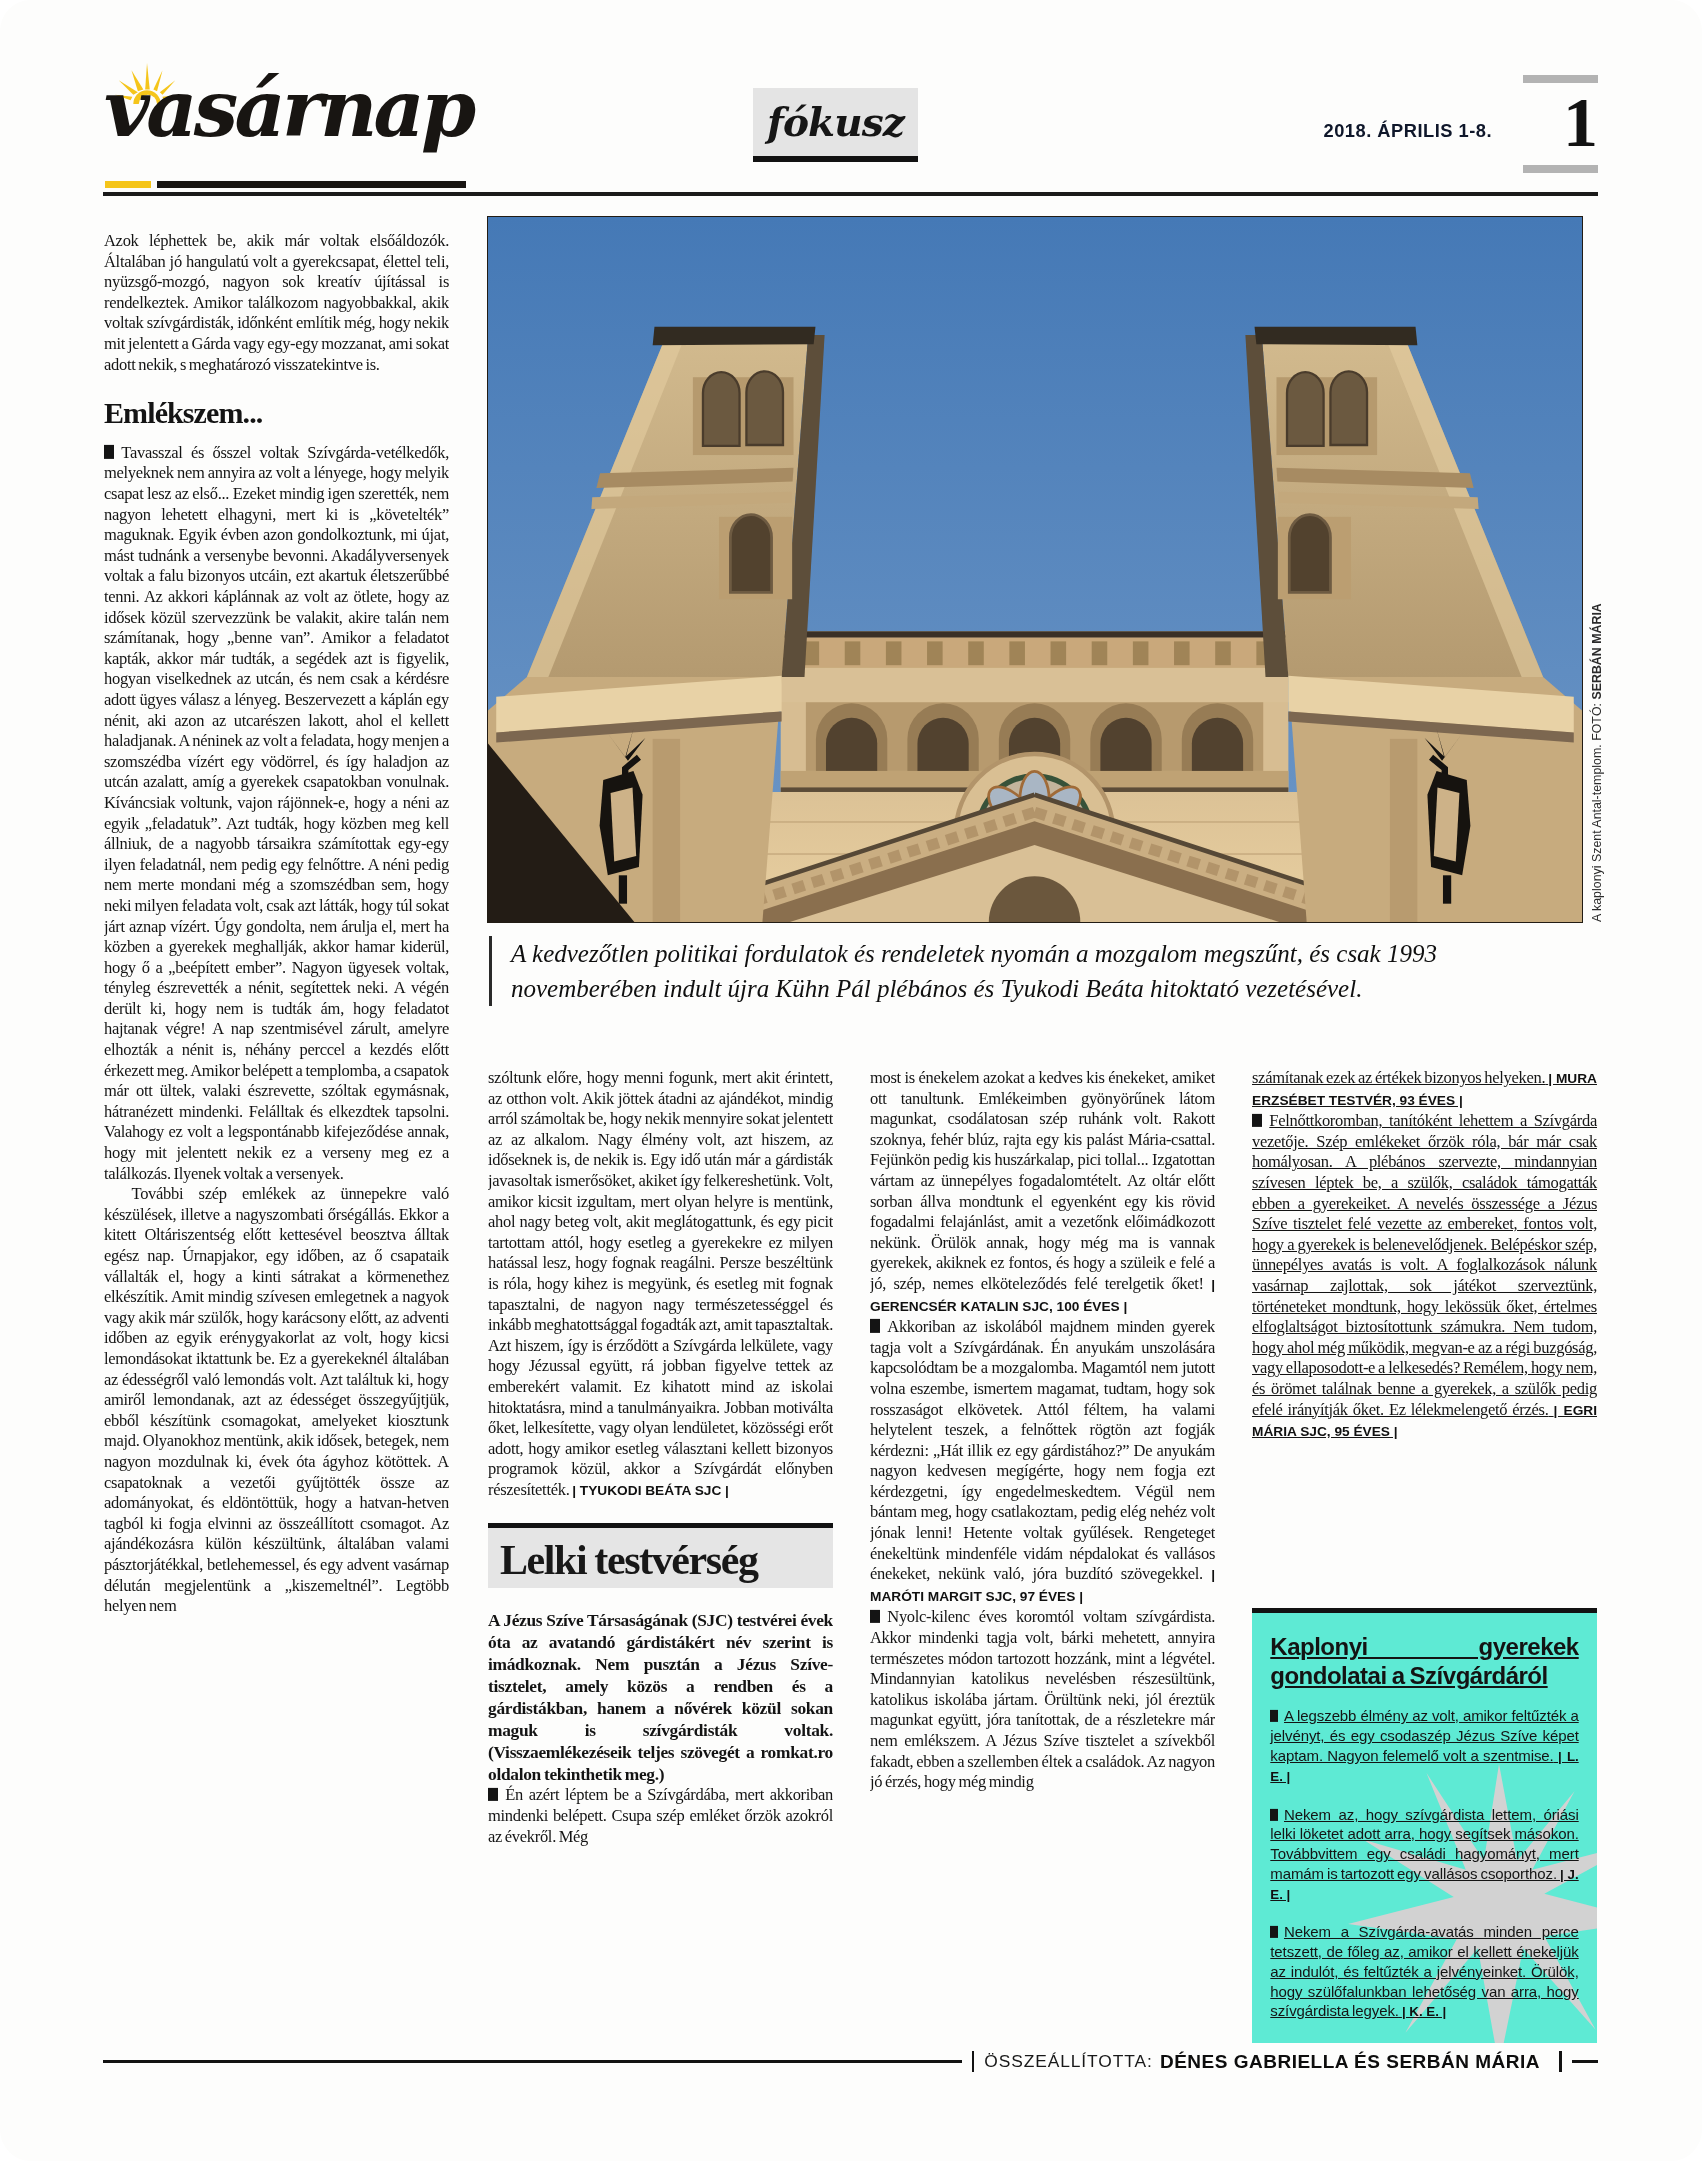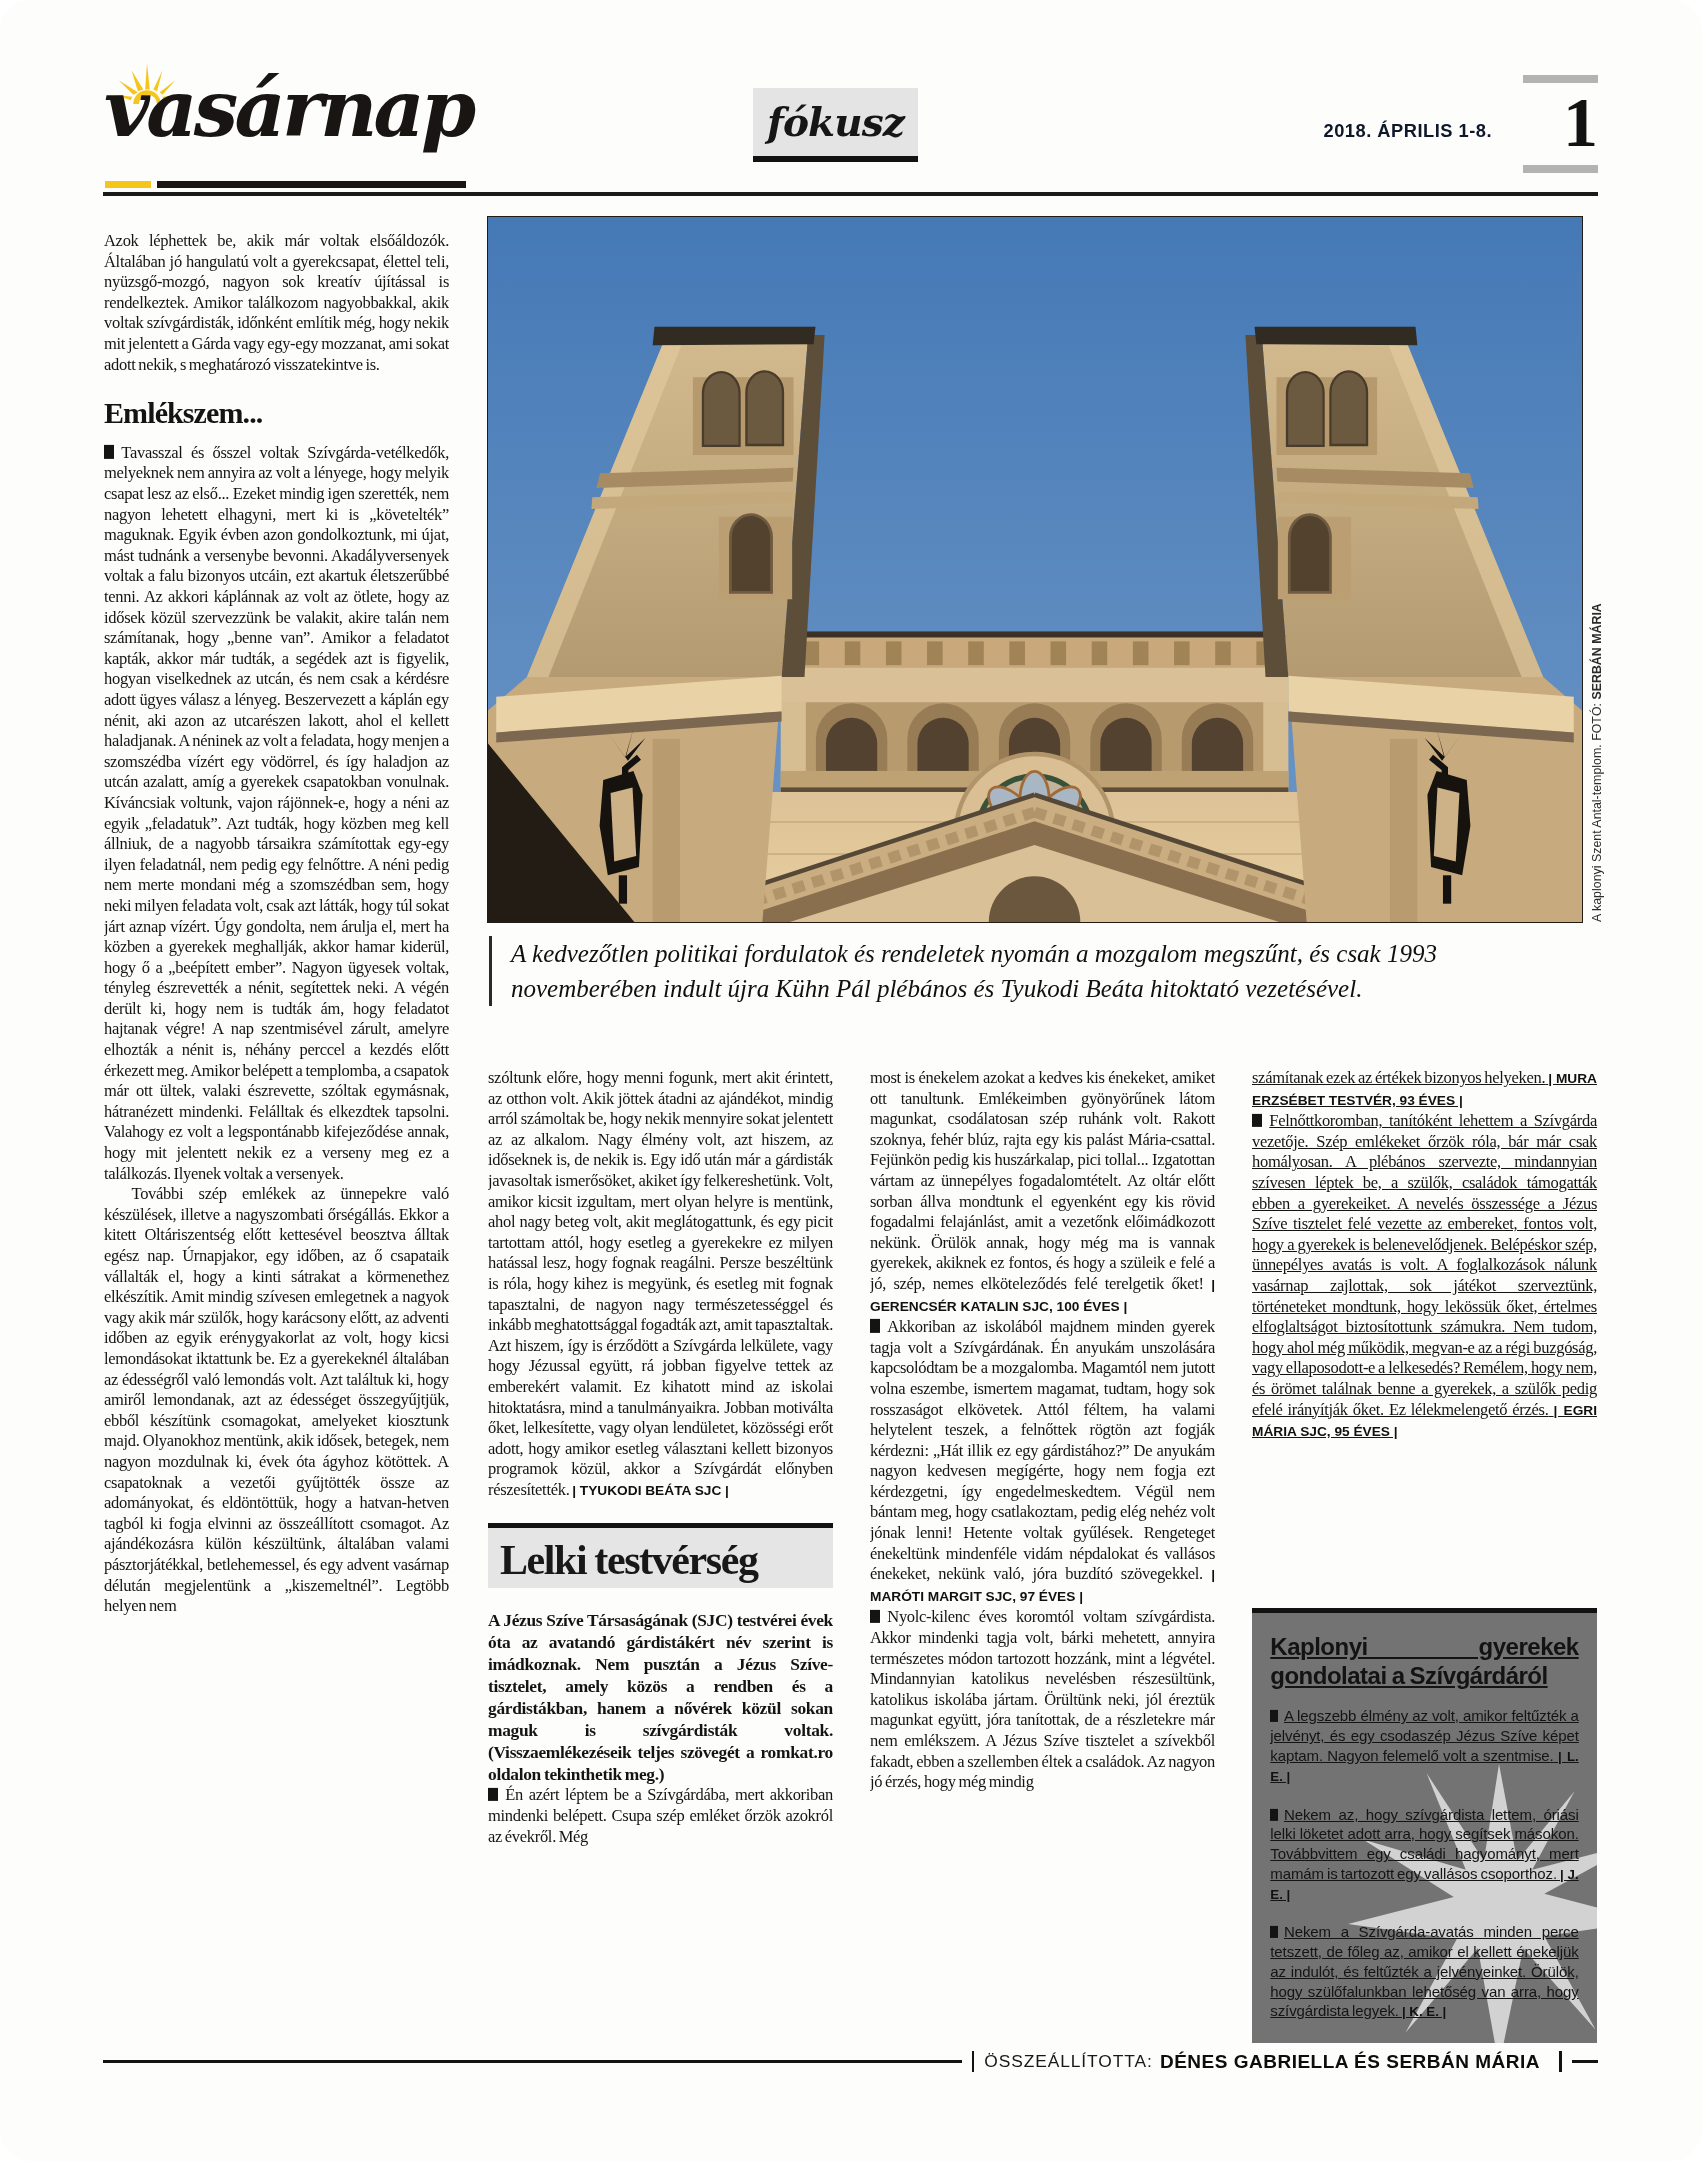--- a/index.html
+++ b/index.html
@@ -80,21 +80,21 @@
     color:#2b2b2b; white-space:nowrap;
   }
   .caption {
     position:absolute; left:489px; top:936px; width:975px;
     border-left:3.2px solid #2a2a2a; padding-left:19px;
     font-style:italic; font-size:25px; line-height:35px; color:#101010;
   }
 
   
   .kbox {
-    margin-top:auto; position:relative; background:#737373; border-top:5.5px solid #121212;
+    margin-top:auto; position:relative; background:#5eead4; border-top:5.5px solid #121212;
     padding:19px 18.3px 21px; font-family:"Liberation Sans", sans-serif; overflow:hidden;
   }
   .kbox > * { position:relative; }
   .kbox .wm { position:absolute; left:96px; top:151px; width:302px; height:302px; }
   .kbox h3 { font-size:24px; line-height:29px; font-weight:bold; letter-spacing:-0.5px; margin-bottom:16.5px; color:#131313; }
   .kbox p { font-size:15px; line-height:19.7px; letter-spacing:-0.1px; text-align:justify; }
   .kbox p + p { margin-top:17.4px; }
   .kbox .attr { font-size:13.3px; }
 
   

